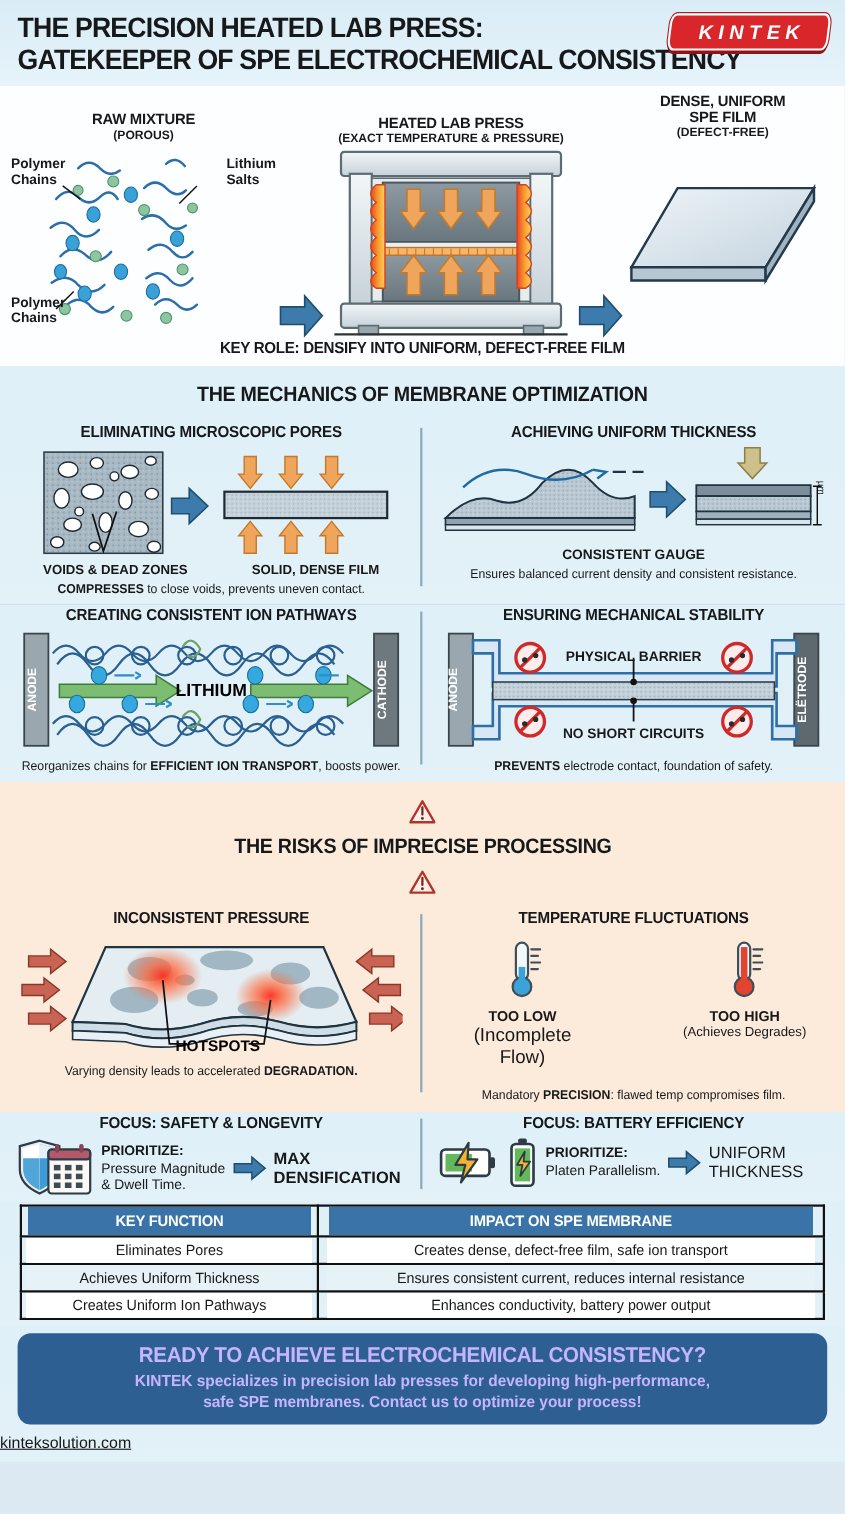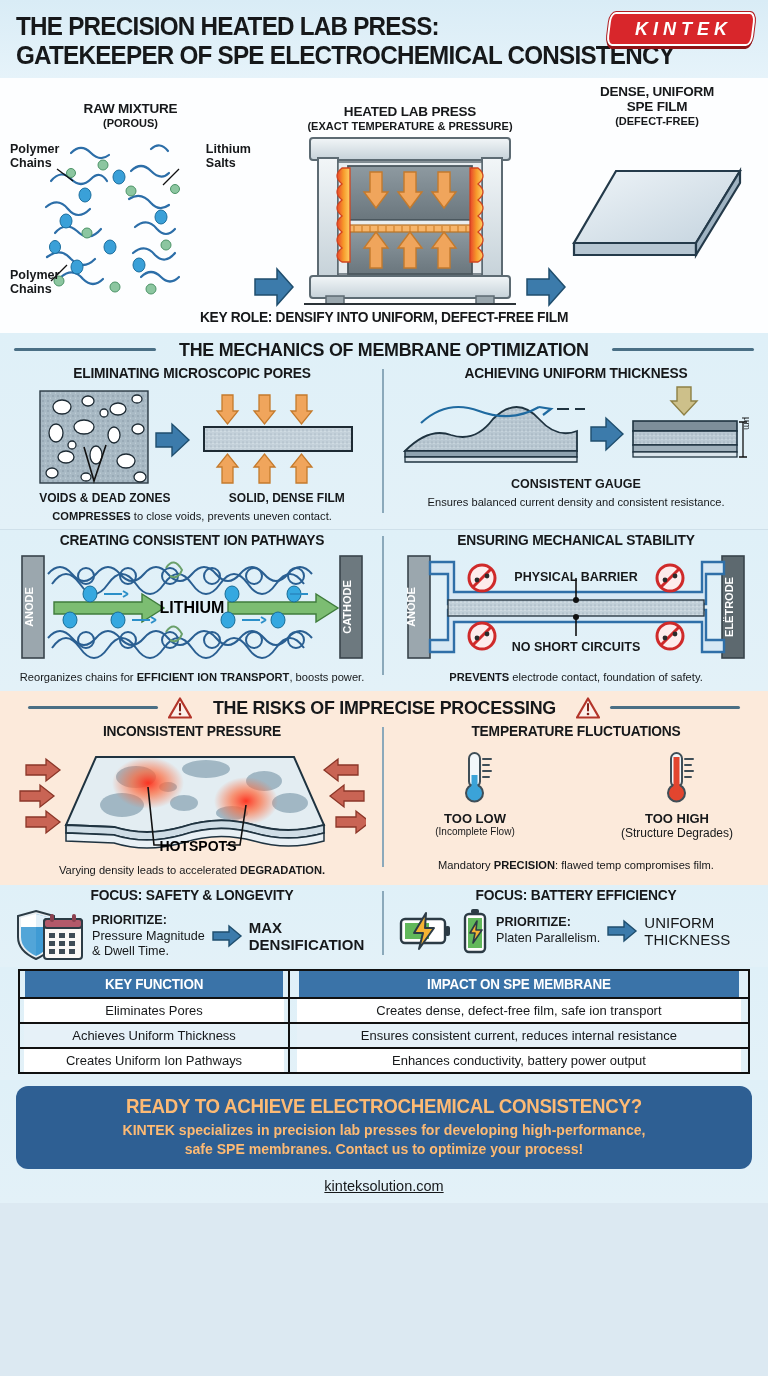--- a/index.html
+++ b/index.html
@@ -13,21 +13,21 @@
   .page { width:768px; height:1376px; position:relative; background:#dce9f2; }
 
   
   .sec { position:relative; width:100%; }
   .sec-blue   { background:linear-gradient(180deg,#dff0f8 0%, #e3f1f8 100%); }
   .sec-white  { background:#fdfeff; }
   .sec-peach  { background:#fceadb; }
 
   .sec-hd {
     display:flex; align-items:center; justify-content:center;
-    gap:10px; padding:6px 14px 2px 14px;
+    gap:10px; padding:6px 14px 2px 14px;flex-direction:column;
   }
   .sec-hd .rule { flex:1; height:3px; background:#4a6f85; border-radius:2px; max-width:170px;}
   .sec-hd h2 {
     font-size:19px; font-weight:bold; letter-spacing:-0.3px;
     white-space:nowrap; text-align:center;
     font-stretch:condensed;
     transform:scaleX(0.94); transform-origin:center;
   }
 
   .cols { display:flex; }
@@ -89,26 +89,26 @@
     font-size:13.4px; transform:scaleX(0.97);
   }
   tbody tr:nth-child(odd) td{ background:#ffffff; }
   tbody tr:nth-child(even) td{ background:#e6f1f8; }
   td.c1{ width:37%; }
 
   
   .cta-wrap{ padding:6px 16px 2px; }
   .cta{
     background:#2e5f93; border-radius:12px; padding:9px 16px 11px;
-    text-align:center; color:#fdba74;
+    text-align:center; color:#c4b5fd;
   }
   .cta h3{ font-size:19.5px; font-weight:bold; letter-spacing:-0.3px; transform:scaleX(0.96); }
   .cta p{ font-size:14.5px; line-height:1.28; font-weight:bold; margin-top:3px; transform:scaleX(0.97); }
   .url{
-    text-align:center; font-size:14.5px; padding:7px 0 9px;
+    font-size:14.5px; padding:7px 0 9px;
     text-decoration:underline;
   }
 
   
   .art { display:block; margin:0 auto; }
   .warn-ico{ display:inline-block; vertical-align:-4px; }
 </style>
 </head>
 <body>
 
@@ -566,33 +566,33 @@
           <div style="text-align:center;width:130px">
             <svg width="40" height="56" viewBox="0 0 40 56">
               <rect x="14" y="4" width="11" height="34" rx="5.5" fill="#f2f7fa" stroke="#3f4e57" stroke-width="2"></rect>
               <circle cx="19.5" cy="44" r="8.5" fill="#3ba3d8" stroke="#3f4e57" stroke-width="2"></circle>
               <rect x="16.5" y="26" width="6" height="18" fill="#3ba3d8"></rect>
               <g stroke="#3f4e57" stroke-width="2" stroke-linecap="round">
                 <path d="M28 10 h8 M28 16 h6 M28 22 h8 M28 28 h6"></path>
               </g>
             </svg>
             <div style="font-size:13px;font-weight:bold;margin-top:2px">TOO LOW</div>
-            <div style="font-size:10px">(Incomplete Flow)</div>
+            <div style="font-size:17px">(Incomplete Flow)</div>
           </div>
           <div style="text-align:center;width:130px">
             <svg width="40" height="56" viewBox="0 0 40 56">
               <rect x="14" y="4" width="11" height="34" rx="5.5" fill="#f2f7fa" stroke="#3f4e57" stroke-width="2"></rect>
               <circle cx="19.5" cy="44" r="8.5" fill="#e2452f" stroke="#3f4e57" stroke-width="2"></circle>
               <rect x="16.5" y="8" width="6" height="36" fill="#e2452f"></rect>
               <g stroke="#3f4e57" stroke-width="2" stroke-linecap="round">
                 <path d="M28 10 h8 M28 16 h6 M28 22 h8 M28 28 h6"></path>
               </g>
             </svg>
             <div style="font-size:13px;font-weight:bold;margin-top:2px">TOO HIGH</div>
-            <div style="font-size:12px">(Structure Degrades)</div>
+            <div style="font-size:12px">(Achieves Degrades)</div>
           </div>
         </div>
         <div class="caption" style="margin-top:18px">
           <span>Mandatory </span><b>PRECISION</b><span>: flawed temp compromises film.</span>
         </div>
       </div>
     </div>
   </div>
 
   <div class="sec sec-blue" style="padding-bottom:2px;">

